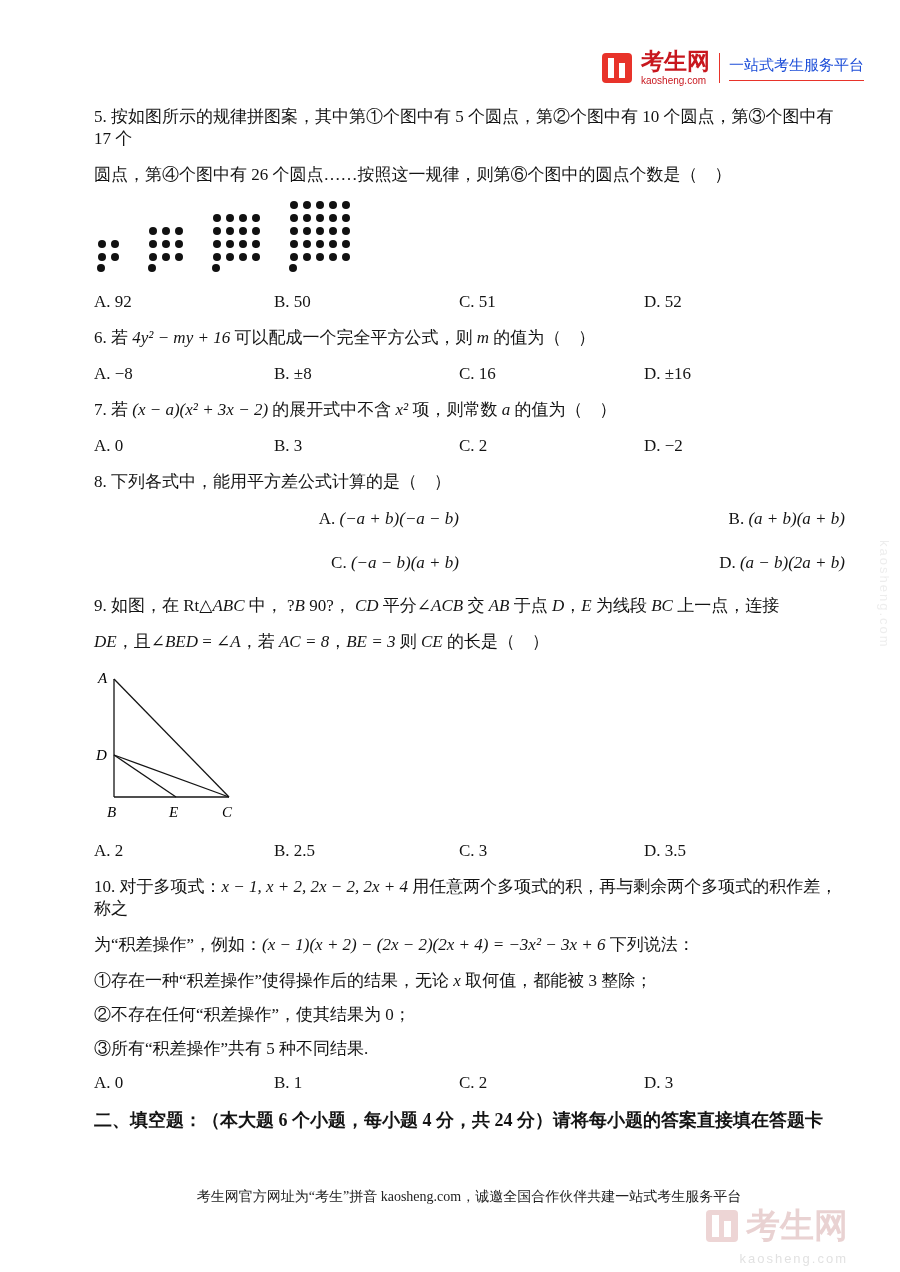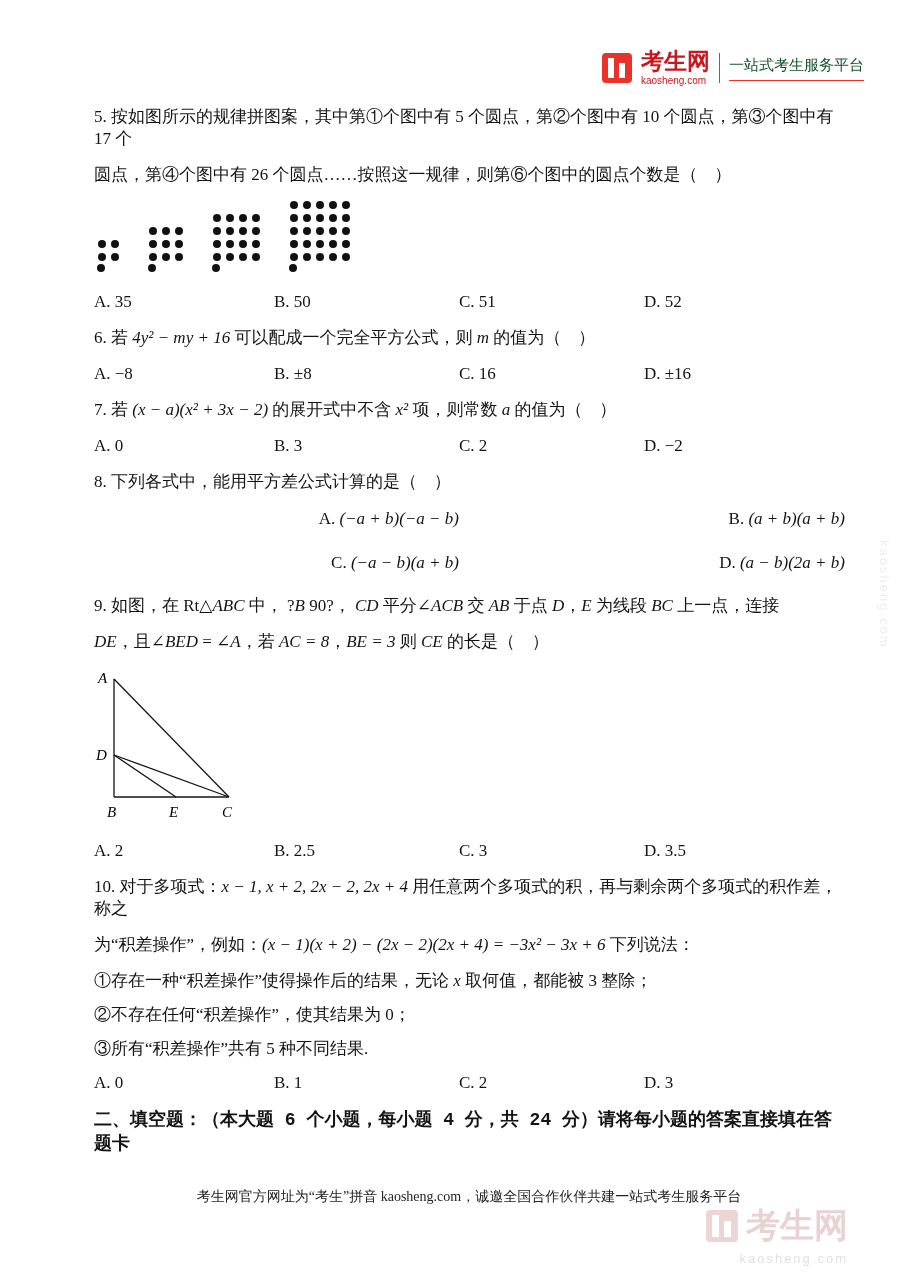--- a/index.html
+++ b/index.html
@@ -8,30 +8,30 @@
   .math{font-style:italic;font-family:"Liberation Serif","DejaVu Serif",serif;}
   
   .logo{position:absolute;top:50px;right:36px;display:flex;align-items:center;gap:9px;}
   .logo-icon{width:30px;height:30px;background:#e8332a;border-radius:4px;position:relative;flex:0 0 auto;}
   .logo-icon::before{content:"";position:absolute;left:6px;top:5px;width:6px;height:20px;background:#fff;}
   .logo-icon::after{content:"";position:absolute;left:17px;top:10px;width:6px;height:15px;background:#fff;}
   .logo-brandcol{display:flex;flex-direction:column;line-height:1;}
   .logo-brand{font-size:23px;font-weight:bold;color:#c8171e;font-family:"Liberation Sans",sans-serif;}
   .logo-domain{font-size:10px;color:#c8171e;margin-top:3px;font-family:"Liberation Sans",sans-serif;}
   .logo-divider{width:1px;height:30px;background:#e8332a;}
-  .logo-tagline{font-size:15px;color:#14532d;border-bottom:1.5px solid #e8332a;padding-bottom:5px;
+  .logo-tagline{font-size:15px;color:#1d4ed8;border-bottom:1.5px solid #e8332a;padding-bottom:5px;
         font-family:"Liberation Sans",sans-serif;text-align:right;}
   
   .content{position:absolute;left:94px;right:55px;top:106px;font-size:17px;}
   .tline{line-height:22px;margin-bottom:14px;}
   .opts{display:grid;grid-template-columns:180px 185px 185px 1fr;line-height:22px;margin-bottom:14px;}
   .opts2{display:grid;grid-template-columns:365px 1fr;line-height:24px;margin-bottom:20px;text-align:right;}
   .dots{display:flex;align-items:flex-end;gap:26px;margin:4px 0 16px 2px;}
   .q10item{line-height:22px;margin-bottom:12px;}
-  .section-title{font-family:Liberation Mono, monospace;font-weight:bold;font-size:18px;
+  .section-title{font-family:Liberation Serif, serif;font-weight:bold;font-size:18px;
         margin-top:6px;line-height:24px;}
   .figure9{margin:2px 0 10px 0;}
   
   .footer{position:absolute;left:0;right:0;bottom:66px;text-align:center;font-size:14px;color:#222;padding-left:38px;}
   
   .wm-bottom{position:absolute;right:52px;bottom:6px;opacity:0.55;text-align:right;}
   .wm-row{display:flex;align-items:center;gap:8px;justify-content:flex-end;}
   .wm-icon{width:32px;height:32px;background:#dfb3b3;border-radius:4px;position:relative;}
   .wm-icon::before{content:"";position:absolute;left:6px;top:5px;width:7px;height:22px;background:#fff;}
   .wm-icon::after{content:"";position:absolute;left:18px;top:11px;width:7px;height:16px;background:#fff;}
@@ -124,21 +124,21 @@
           <circle cx="58" cy="5" r="4" fill="#111"></circle>
           <circle cx="58" cy="18" r="4" fill="#111"></circle>
           <circle cx="58" cy="31" r="4" fill="#111"></circle>
           <circle cx="58" cy="44" r="4" fill="#111"></circle>
           <circle cx="58" cy="57" r="4" fill="#111"></circle>
           <circle cx="5" cy="68" r="4" fill="#111"></circle>
         </svg>
       </div>
 
     <div class="opts">
-      <span>A. 35</span>
+      <span>A. 92</span>
       <span>B. 50</span>
       <span>C. 51</span>
       <span>D. 52</span>
     </div>
 
     <div class="tline"><span>6. 若 </span><span class="math">4y² − my + 16</span><span> 可以配成一个完全平方公式，则 </span><span class="math">m</span><span> 的值为（　）</span></div>
     <div class="opts">
       <span>A. −8</span>
       <span>B. ±8</span>
       <span>C. 16</span>

